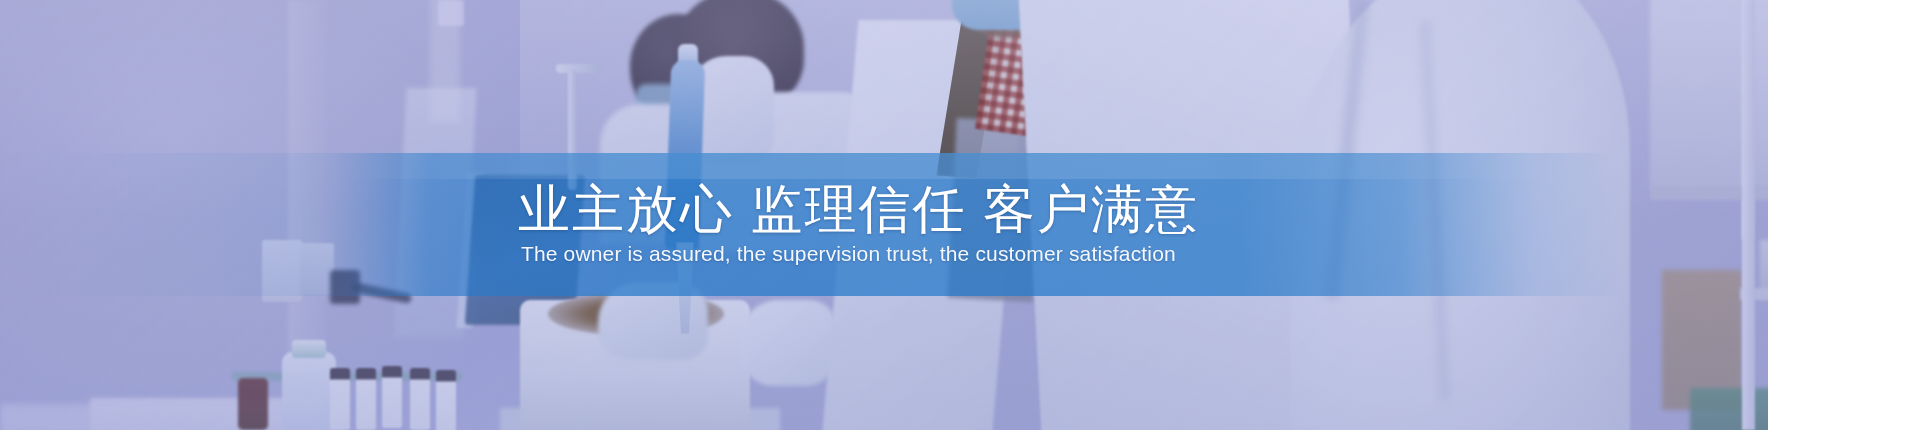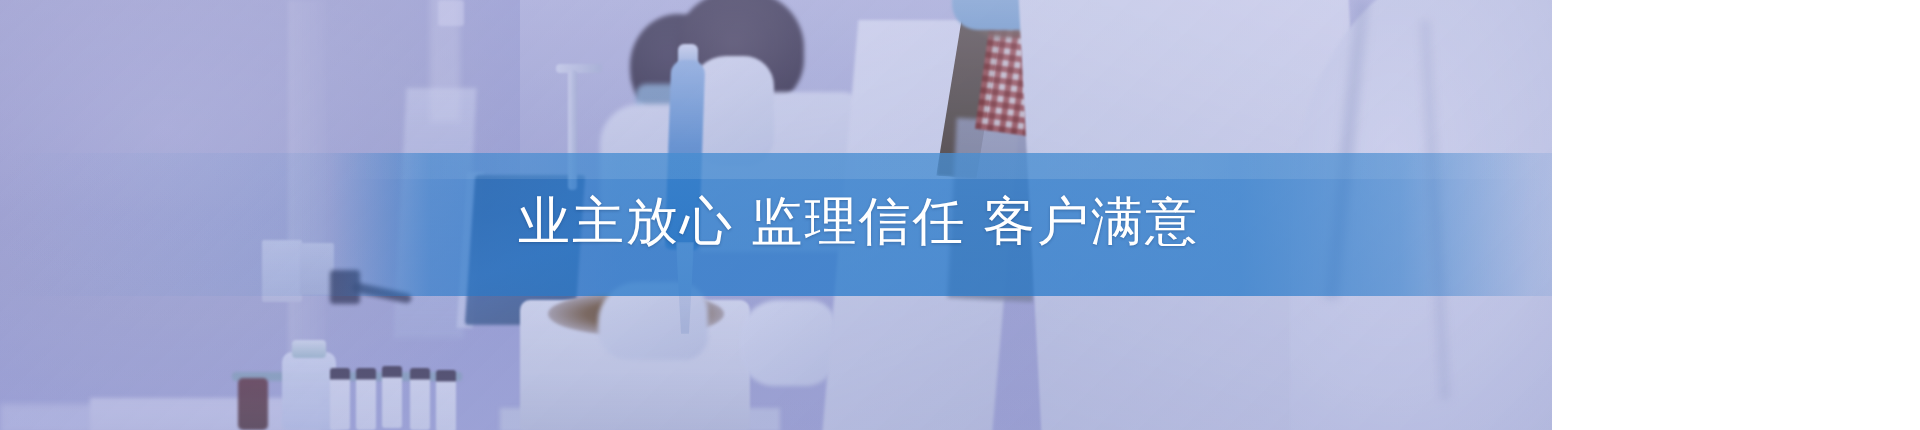--- a/index.html
+++ b/index.html
@@ -2,21 +2,21 @@
 <html><head>
 <meta charset="utf-8">
 <style>
   html, body {
     margin: 0;
     padding: 0;
     background: #ffffff;
   }
   #banner {
     position: relative;
-    width: 1552px;
+    width: 1768px;
     height: 430px;
     overflow: hidden;
     font-family: "Liberation Sans", "DejaVu Sans", sans-serif;
   }
 
   
   .photo {
     position: absolute;
     inset: 0;
     background: #b9bcdd;
@@ -632,15 +632,16 @@
     <div class="haze"></div>
   </div>
 
   <div class="band">
     <div class="band-fill"></div>
     <div class="band-sheen"></div>
   </div>
 
   <div class="band-text">
     <div class="headline">业主放心 监理信任  客户满意</div>
+    <div class="subline">The owner is assured, the supervision trust, the customer satisfaction</div>
   </div>
 
 </div>
 
 </body></html>

